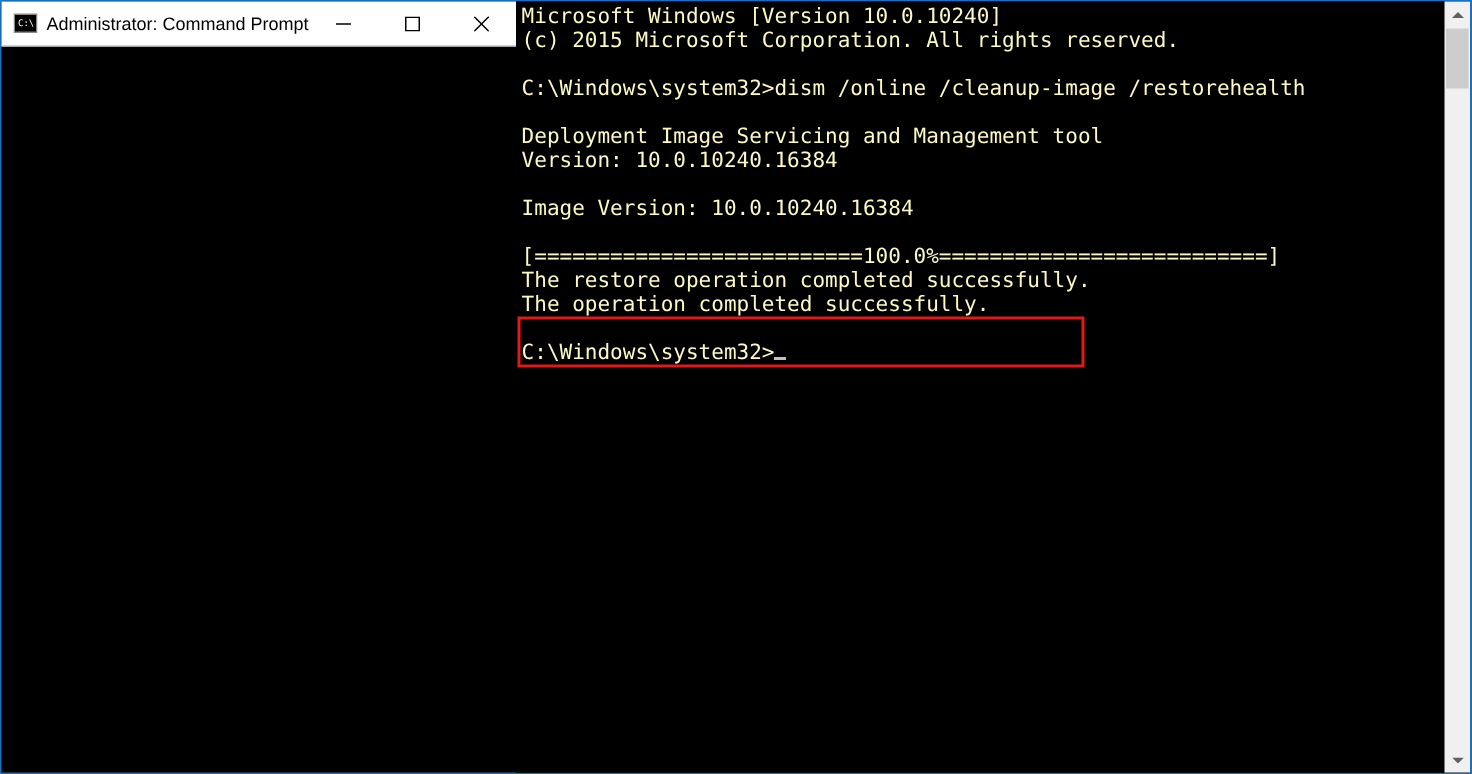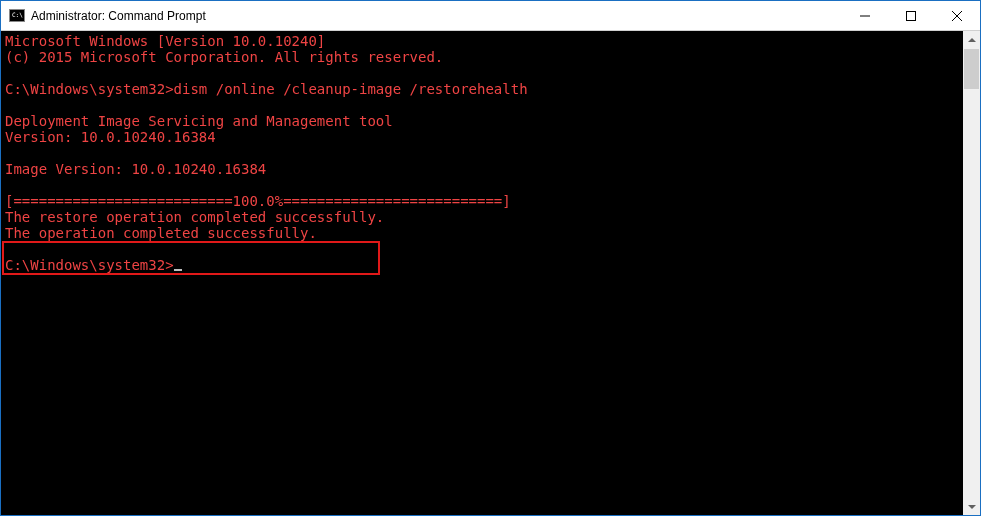--- a/index.html
+++ b/index.html
@@ -11,21 +11,21 @@
     width: 981px;
     height: 516px;
     overflow: hidden;
   }
   .window {
     width: 981px;
     height: 516px;
     border: 1px solid #1a6fc2;
     background: #000;
     display: flex;
-    flex-direction: column;
+    flex-direction: row;
   }
   .titlebar {
     height: 30px;
     background: #fff;
     border-bottom: 1px solid #d0d0d0;
     display: flex;
     align-items: center;
     color: #000;
     font-size: 12px;
     user-select: none;
@@ -59,21 +59,21 @@
   }
   .client-area {
     flex: 1;
     display: flex;
     background: #000;
     position: relative;
   }
   .console {
     flex: 1;
     background: #000;
-    color: #ef4444;
+    color: #fef9c3;
     font-family: Consolas, "Lucida Console", monospace;
     font-size: 14px;
     line-height: 16px;
     padding: 2px 4px;
     white-space: pre;
     position: relative;
   }
   .scrollbar {
     width: 17px;
     background: #f0f0f0;

